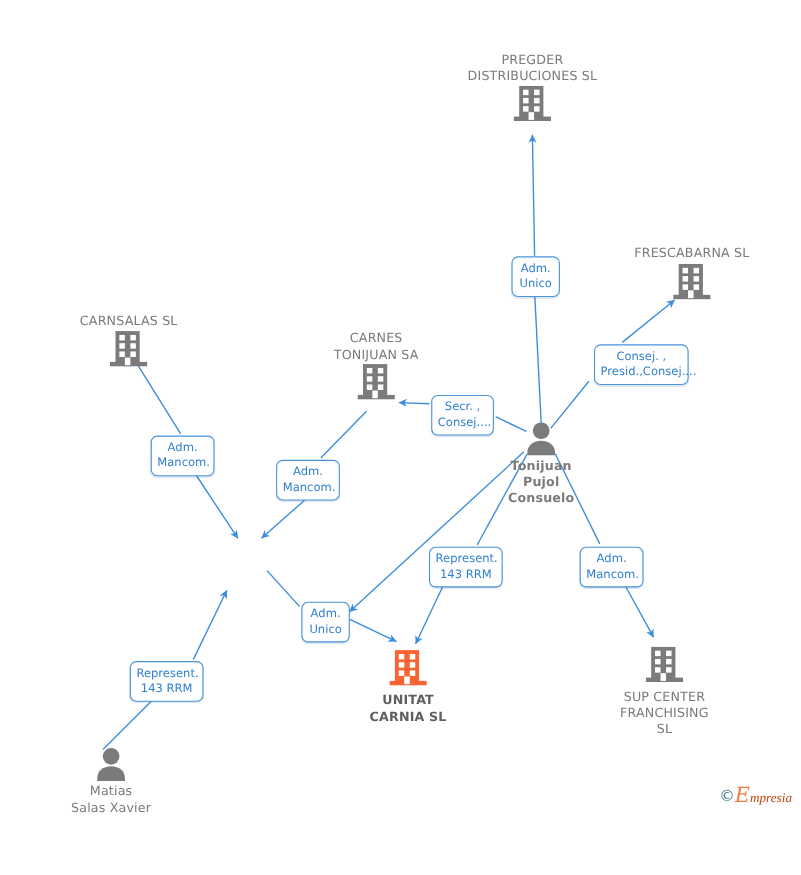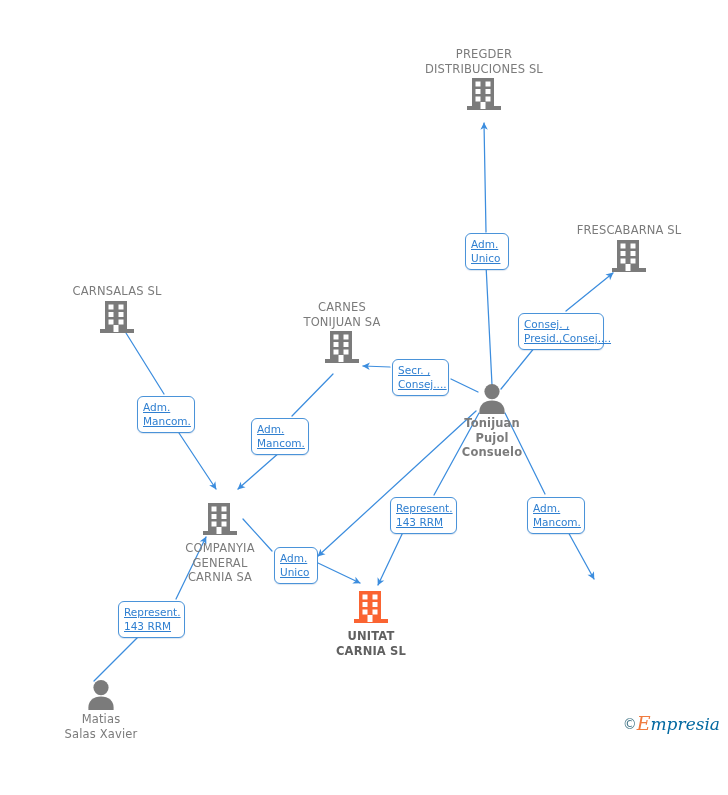--- a/index.html
+++ b/index.html
@@ -59,25 +59,24 @@
   
   .chip {
     position: absolute;
     box-sizing: border-box;
     background: #ffffff;
     border: 1.4px solid #4a93d9;
     border-radius: 6px;
     color: #2f7fd0;
     font-size: 10.5px;
     line-height: 14px;
-    text-align: left;
+    text-align: center;
     padding: 3px 5px 4px 5px;
     white-space: pre-line;
     box-shadow: 0 1px 1px rgba(60,110,170,0.18);
-    text-decoration: underline;
   }
   
   #watermark {
     position: absolute;
     right: 8px;
     bottom: 6px;
     font-size: 16px;
     line-height: 20px;
     white-space: nowrap;
     font-family: "DejaVu Serif", "Liberation Serif", serif;
@@ -87,23 +86,24 @@
     font-size: 14px;
     font-family: "DejaVu Sans", sans-serif;
     vertical-align: 1px;
   }
   #watermark .wm-e {
     color: #f07b3f;
     font-style: italic;
     font-size: 19px;
   }
   #watermark .wm-rest {
-    color: #0369a1;
+    color: #c2410c;
     font-style: italic;
-    font-size: 17px;
+    font-size: 12px;
+    font-family: Liberation Serif, serif;
   }
 </style>
 </head>
 <body>
 
 <div id="graph-root">
 
   <svg class="graph-canvas" viewBox="0 0 728 795" aria-hidden="true">
     <defs>
       <marker id="arw" markerWidth="9" markerHeight="9" refX="7.4" refY="4.5" orient="auto" markerUnits="userSpaceOnUse">
@@ -226,42 +226,20 @@
             <circle cx="15" cy="8.6" r="7.6"></circle>
             <path d="M15 17.6 C7.3 17.6 2.4 22.2 2.4 28.4 L2.4 31 L27.6 31 L27.6 28.4 C27.6 22.2 22.7 17.6 15 17.6 Z"></path>
           </g>
         </svg>
     </span>
     <span class="node-label">Tonijuan
 Pujol
 Consuelo</span>
   </div>
 
-  <div class="node" id="node-companyia-general" style="left:220px; top:503px;">
-    <span class="node-icon">
-      <svg width="34" height="36" viewBox="0 0 34 36">
-          <g fill="#7b7b7b">
-            <rect x="5" y="0" width="22" height="31"></rect>
-            <rect x="0" y="28" width="34" height="4"></rect>
-          </g>
-          <g fill="#ffffff">
-            <rect x="8.5" y="3.5" width="5" height="5"></rect>
-            <rect x="18.5" y="3.5" width="5" height="5"></rect>
-            <rect x="8.5" y="11" width="5" height="5"></rect>
-            <rect x="18.5" y="11" width="5" height="5"></rect>
-            <rect x="8.5" y="18.5" width="5" height="5"></rect>
-            <rect x="18.5" y="18.5" width="5" height="5"></rect>
-            <rect x="13.5" y="24" width="5" height="7"></rect>
-          </g>
-        </svg>
-    </span>
-    <span class="node-label">COMPANYIA
-GENERAL
-CARNIA SA</span>
-  </div>
 
   <div class="node focus" id="node-unitat-carnia" style="left:371px; top:591px;">
     <span class="node-icon">
       <svg width="34" height="36" viewBox="0 0 34 36">
           <g fill="#fa6432">
             <rect x="5" y="0" width="22" height="31"></rect>
             <rect x="0" y="28" width="34" height="4"></rect>
           </g>
           <g fill="#ffffff">
             <rect x="8.5" y="3.5" width="5" height="5"></rect>
@@ -271,37 +249,59 @@
             <rect x="8.5" y="18.5" width="5" height="5"></rect>
             <rect x="18.5" y="18.5" width="5" height="5"></rect>
             <rect x="13.5" y="24" width="5" height="7"></rect>
           </g>
         </svg>
     </span>
     <span class="node-label">UNITAT
 CARNIA SL</span>
   </div>
 
+  <div class="node" id="node-sup-center" style="left:604px; top:588px;">
+    <span class="node-icon">
+      <svg width="34" height="36" viewBox="0 0 34 36">
+          <g fill="#7b7b7b">
+            <rect x="5" y="0" width="22" height="31"></rect>
+            <rect x="0" y="28" width="34" height="4"></rect>
+          </g>
+          <g fill="#ffffff">
+            <rect x="8.5" y="3.5" width="5" height="5"></rect>
+            <rect x="18.5" y="3.5" width="5" height="5"></rect>
+            <rect x="8.5" y="11" width="5" height="5"></rect>
+            <rect x="18.5" y="11" width="5" height="5"></rect>
+            <rect x="8.5" y="18.5" width="5" height="5"></rect>
+            <rect x="18.5" y="18.5" width="5" height="5"></rect>
+            <rect x="13.5" y="24" width="5" height="7"></rect>
+          </g>
+        </svg>
+    </span>
+    <span class="node-label">SUP CENTER
+FRANCHISING
+SL</span>
+  </div>
 
   <div class="node" id="node-matias-salas" style="left:101px; top:679px;">
     <span class="node-icon">
       <svg width="30" height="31" viewBox="0 0 30 31">
           <g fill="#7b7b7b">
             <circle cx="15" cy="8.6" r="7.6"></circle>
             <path d="M15 17.6 C7.3 17.6 2.4 22.2 2.4 28.4 L2.4 31 L27.6 31 L27.6 28.4 C27.6 22.2 22.7 17.6 15 17.6 Z"></path>
           </g>
         </svg>
     </span>
     <span class="node-label">Matias
 Salas Xavier</span>
   </div>
 
   <div class="chip" style="left:465px; top:233px; width:44px;">Adm.
 Unico</div>
-  <div class="chip" style="left:518px; top:313px; width:86px;">Consej. ,
+  <div class="chip" style="left:540px; top:313px; width:86px;">Consej. ,
 Presid.,Consej....</div>
   <div class="chip" style="left:392px; top:359px; width:57px;">Secr. ,
 Consej....</div>
   <div class="chip" style="left:390px; top:497px; width:67px;">Represent.
 143 RRM</div>
   <div class="chip" style="left:527px; top:497px; width:58px;">Adm.
 Mancom.</div>
   <div class="chip" style="left:137px; top:396px; width:58px;">Adm.
 Mancom.</div>
   <div class="chip" style="left:251px; top:418px; width:58px;">Adm.

